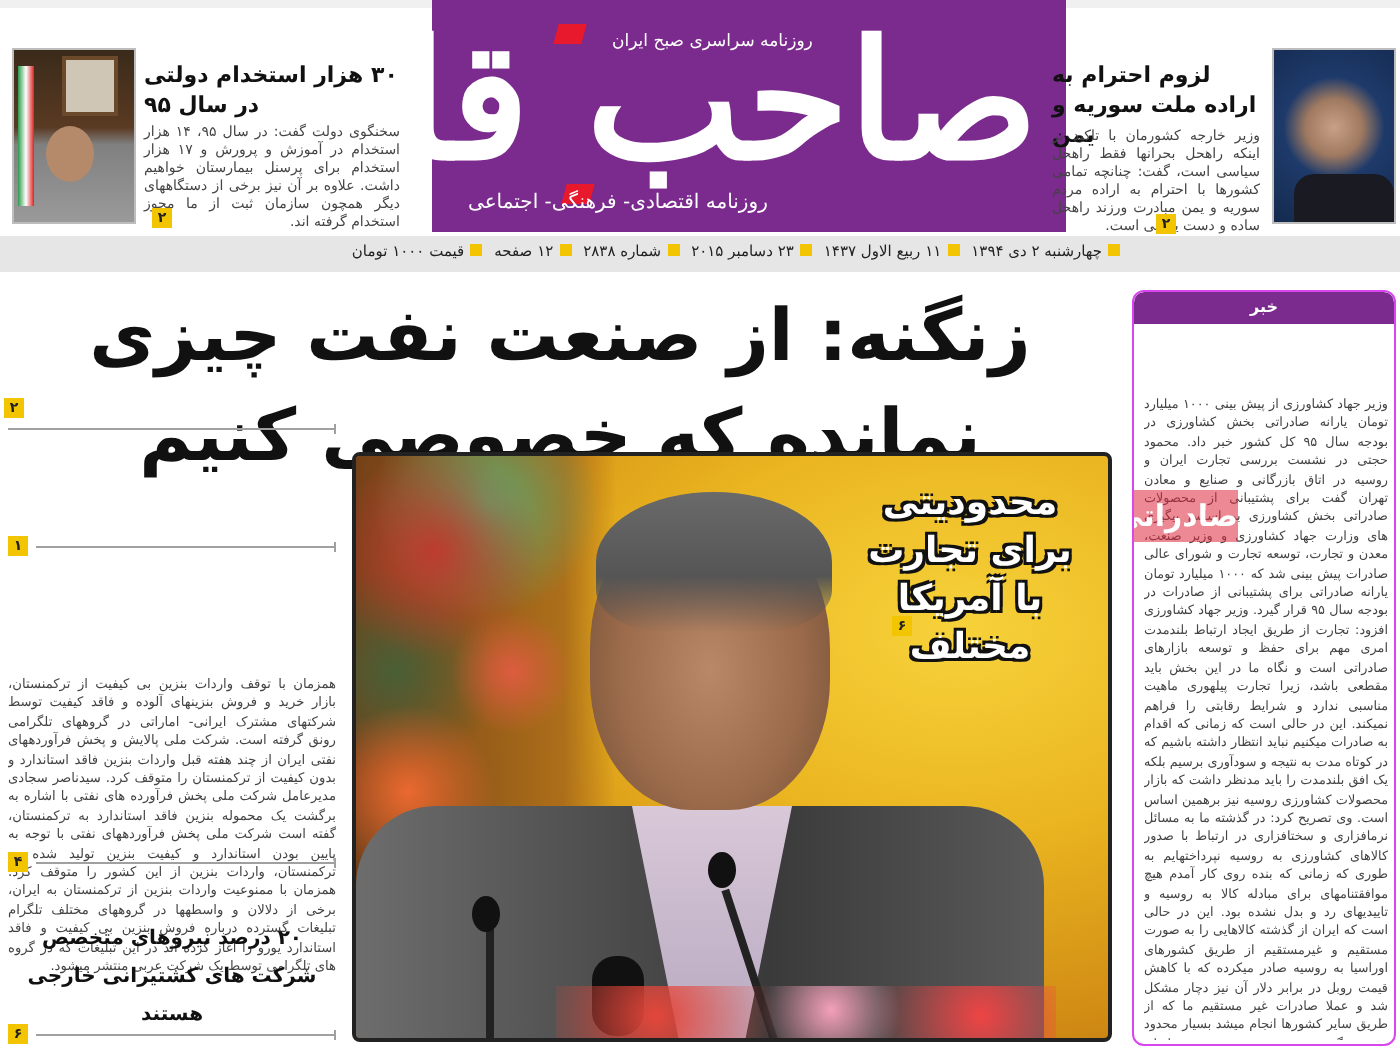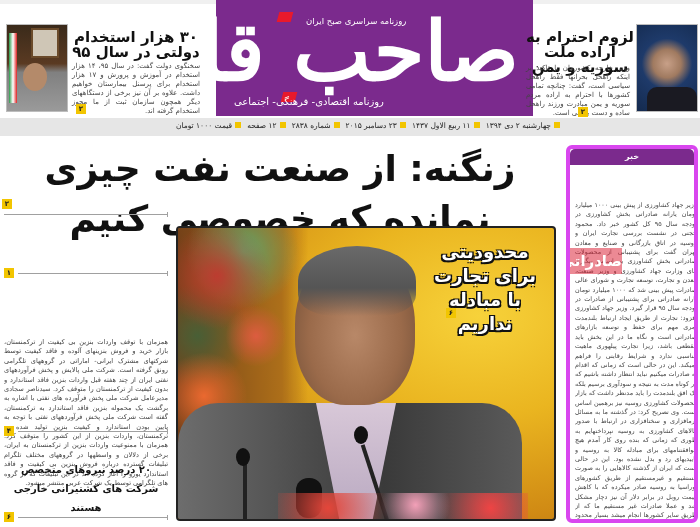--- a/index.html
+++ b/index.html
@@ -16,21 +16,21 @@
     .brand-dots { position: absolute; width: 14px; height: 10px; background: #e8192c; transform: skew(-15deg); }
     .brand-sub { position: absolute; left: 18px; top: 96px; color: #ffffff; font-size: 10px; white-space: nowrap; direction: rtl; }
 
     
     .teaser { top: 12px; height: 104px; }
     .teaser-left { left: 6px; width: 194px; }
     .teaser-right { left: 526px; width: 172px; }
     .teaser-photo { position: absolute; top: 12px; width: 62px; height: 88px; border: 1px solid #bdbdbd; overflow: hidden; }
     .teaser-left .teaser-photo { left: 0; }
     .teaser-right .teaser-photo { right: 0; }
-    .teaser-title { position: absolute; font-weight: bold; font-size: 15px; line-height: 15px; text-align: center; direction: rtl; color: #111; }
+    .teaser-title { position: absolute; font-weight: bold; font-size: 11px; line-height: 15px; text-align: left; direction: rtl; color: #111; }
     .teaser-body { position: absolute; font-size: 7px; line-height: 9px; text-align: justify; direction: rtl; color: #444; }
     .page-badge { display: inline-block; background: #f2c500; color: #222; font-size: 7px; font-weight: bold; width: 10px; height: 10px; line-height: 10px; text-align: center; }
 
     
     .dateline { left: 0; top: 118px; width: 700px; height: 18px; background: #e6e6e6; }
     .dateline-items { position: absolute; right: 140px; top: 3px; display: flex; gap: 6px; align-items: center; font-size: 7.5px; color: #222; direction: rtl; white-space: nowrap; }
     .sq { display: inline-block; width: 6px; height: 6px; background: #f2c500; margin-left: 3px; }
 
     
     .headline { left: 6px; top: 144px; width: 548px; height: 50px; font-weight: bold; font-size: 36px; line-height: 50px; text-align: center; color: #111; direction: rtl; letter-spacing: -1px; }
@@ -65,21 +65,21 @@
     .photo .mic-head { position: absolute; width: 14px; height: 18px; background: #111; border-radius: 50%; }
     .photo .flowers { position: absolute; left: 100px; top: 265px; width: 250px; height: 30px;
       background: radial-gradient(circle at 20% 50%, #e4463a 0%, transparent 30%),
                   radial-gradient(circle at 55% 40%, #f3a0b8 0%, transparent 25%),
                   radial-gradient(circle at 85% 50%, #e44 0%, transparent 25%); }
     .photo-caption { position: absolute; right: 14px; top: 12px; width: 110px; text-align: center; font-weight: bold; font-size: 18px; line-height: 24px; color: #ffffff; direction: rtl;
       text-shadow: -1.5px -1.5px 0 #111, 1.5px -1.5px 0 #111, -1.5px 1.5px 0 #111, 1.5px 1.5px 0 #111; }
     .photo-badge { position: absolute; left: 268px; top: 80px; }
 
     
-    .rightbox { left: 566px; top: 145px; width: 132px; height: 378px; border: 4px solid #d946ef; border-radius: 6px; overflow: hidden; padding-left: 20px; }
+    .rightbox { left: 566px; top: 145px; width: 132px; height: 378px; border: 1px solid #d946ef; border-radius: 6px; overflow: hidden; padding-left: 20px; }
     .rightbox-tab { position: absolute; left: 0; top: 0; width: 100%; height: 16px; background: #7b2a8d; border-radius: 5px 5px 0 0; color: #ffffff; font-size: 8px; font-weight: bold; text-align: center; line-height: 16px; }
     .rightbox-title { position: absolute; left: 4px; top: 22px; width: 124px; font-weight: bold; font-size: 9px; line-height: 13px; text-align: center; color: #111; direction: rtl; }
     .rightbox-body { position: absolute; left: 5px; top: 52px; width: 122px; font-size: 6.4px; line-height: 9.4px; text-align: justify; direction: rtl; color: #444; }
     .watermark { position: absolute; left: 0; top: 99px; width: 52px; height: 26px; background: rgba(220, 40, 60, 0.55); color: #ffffff; font-weight: bold; font-size: 15px; line-height: 26px; text-align: center; direction: rtl; }
   </style>
 </head>
 <body>
 
 <div class="abs masthead-top-border"></div>
 
@@ -145,21 +145,21 @@
   <div class="suit"></div>
   <div class="shirt"></div>
   <div class="person-head"></div>
   <div class="person-hair"></div>
   <div class="mic" style="left:65px; top:235px; height:60px;"></div>
   <div class="mic-head" style="left:58px; top:220px;"></div>
   <div class="mic" style="left:195px; top:215px; height:80px; transform:rotate(-18deg);"></div>
   <div class="mic-head" style="left:176px; top:198px;"></div>
   <div class="mic-head" style="left:118px; top:250px; width:26px; height:40px; border-radius:12px;"></div>
   <div class="flowers"></div>
-  <div class="photo-caption">محدودیتی برای تجارت با مبادله نداریم</div>
+  <div class="photo-caption">محدودیتی برای تجارت با آمریکا مختلف</div>
   <span class="page-badge photo-badge">۶</span>
 </div>
 
 <div class="abs rightbox">
   <div class="rightbox-tab">خبر</div>
   <div class="rightbox-body" style="height:322px; overflow:hidden;">وزیر جهاد کشاورزی از پیش بینی ۱۰۰۰ میلیارد تومان یارانه صادراتی بخش کشاورزی در بودجه سال ۹۵ کل کشور خبر داد. محمود حجتی در نشست بررسی تجارت ایران و روسیه در اتاق بازرگانی و صنایع و معادن تهران گفت برای پشتیبانی از محصولات صادراتی بخش کشاورزی بر اساس پیگیری های وزارت جهاد کشاورزی و وزیر صنعت، معدن و تجارت، توسعه تجارت و شورای عالی صادرات پیش بینی شد که ۱۰۰۰ میلیارد تومان یارانه صادراتی برای پشتیبانی از صادرات در بودجه سال ۹۵ قرار گیرد. وزیر جهاد کشاورزی افزود: تجارت از طریق ایجاد ارتباط بلندمدت امری مهم برای حفظ و توسعه بازارهای صادراتی است و نگاه ما در این بخش باید مقطعی باشد، زیرا تجارت پیلهوری ماهیت مناسبی ندارد و شرایط رقابتی را فراهم نمیکند. این در حالی است که زمانی که اقدام به صادرات میکنیم نباید انتظار داشته باشیم که در کوتاه مدت به نتیجه و سودآوری برسیم بلکه یک افق بلندمدت را باید مدنظر داشت که بازار محصولات کشاورزی روسیه نیز برهمین اساس است. وی تصریح کرد: در گذشته ما به مسائل نرمافزاری و سختافزاری در ارتباط با صدور کالاهای کشاورزی به روسیه نپرداختهایم به طوری که زمانی که بنده روی کار آمدم هیچ موافقتنامهای برای مبادله کالا به روسیه و تاییدیهای رد و بدل نشده بود. این در حالی است که ایران از گذشته کالاهایی را به صورت مستقیم و غیرمستقیم از طریق کشورهای اوراسیا به روسیه صادر میکرده که با کاهش قیمت روبل در برابر دلار آن نیز دچار مشکل شد و عملا صادرات غیر مستقیم ما که از طریق سایر کشورها انجام میشد بسیار محدود شد. به گفته حجتی، در سفر پوتین به ایران توافقات مناسبی برای صادرات محصولات ما به این کشور انجام شده و البته مسائل ریزتر در ارتباط با تعرفه و قرنطینه به دیدارهای بعدی موکول شد. ضمن اینکه براساس پیگیری های انجام شده در بخش آبزیان موافقتنامه های بهداشتی انجام شده و تعرفه آن تقریبا به صفر رسیده است اما هنوز عملکرد مناسبی در صادرات این محصولات نداریم.</div>
   <div class="watermark">صادراتی</div>
 </div>
 
 </body></html>

